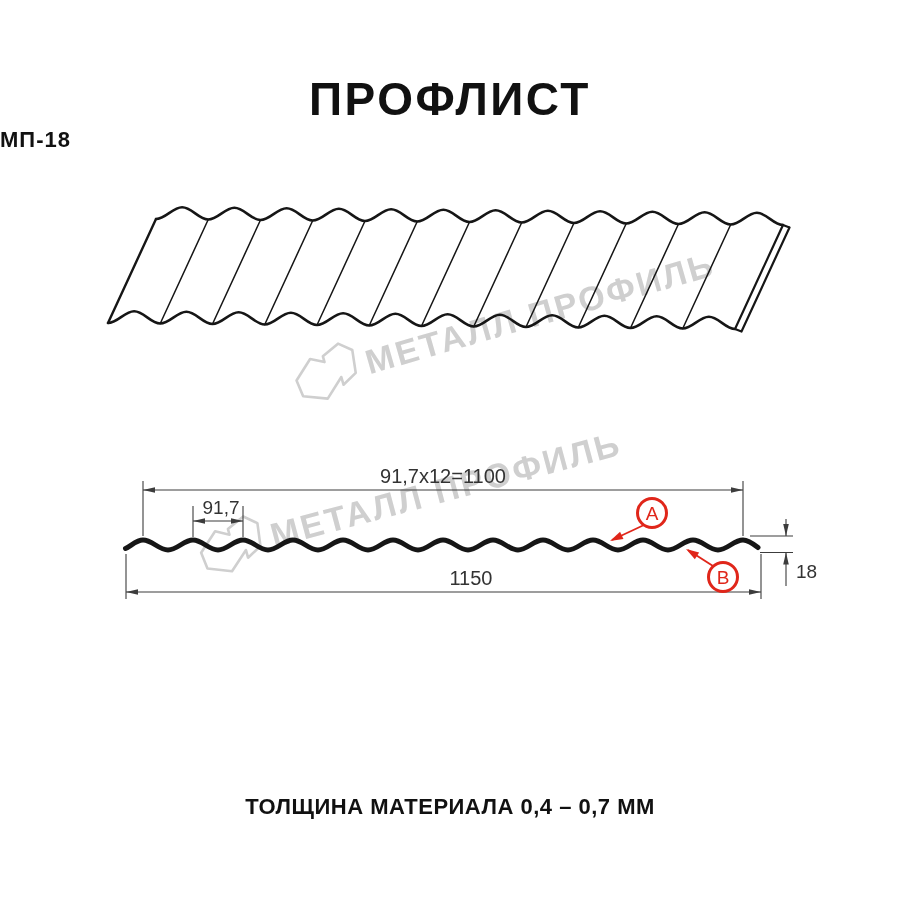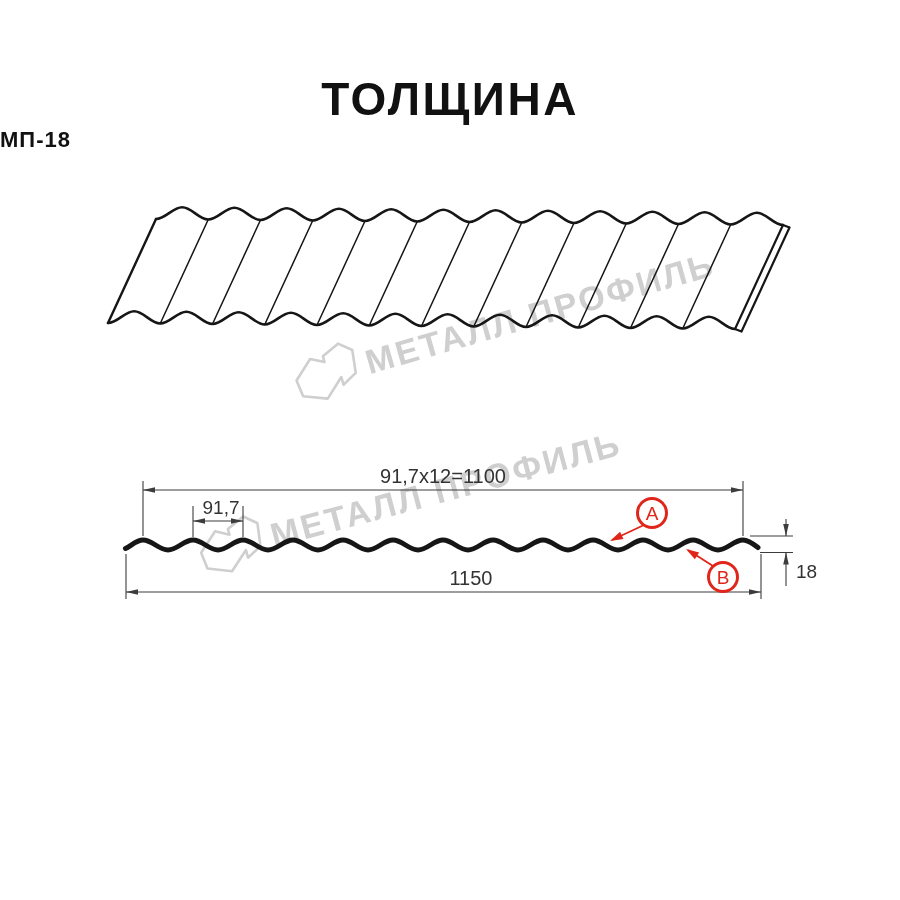--- a/index.html
+++ b/index.html
@@ -19,21 +19,21 @@
   .dimtext{font-size:20px;fill:#333;text-anchor:middle;}
   .dimtext-s{font-size:19px;fill:#333;text-anchor:middle;}
   .red{stroke:#e0261a;fill:none;}
   .redtext{font-size:19px;fill:#e0261a;text-anchor:middle;font-weight:400;}
 </style>
 </head>
 <body>
 
 <div class="page">
 
-  <div class="title">ТОЛЩИНА</div>
+  <div class="title">ПРОФЛИСТ</div>
   <div class="subtitle">МП-18</div>
 
   <svg width="900" height="900" viewBox="0 0 900 900">
 
     <g transform="translate(288,358) rotate(-16)">
       <path class="wm-logo" d="M 2,24 L 21,7 L 34,14 L 34,8 L 52,0 L 64,10 L 61,33 L 46,41 L 46,33 L 27,50 L 4,41 Z"></path>
       <text class="wm-text" x="74" y="38">МЕТАЛЛ ПРОФИЛЬ</text>
     </g>
     <g transform="translate(193,530) rotate(-15)">
       <path class="wm-logo" d="M 2,24 L 21,7 L 34,14 L 34,8 L 52,0 L 64,10 L 61,33 L 46,41 L 46,33 L 27,50 L 4,41 Z"></path>
@@ -105,13 +105,14 @@
         <text class="redtext" x="652" y="519.5">A</text>
       </g>
       <g>
         <line class="red" stroke-width="1.8" x1="713" y1="566" x2="688" y2="550"></line>
         <circle class="red" stroke-width="3" cx="723" cy="577" r="14.5"></circle>
         <text class="redtext" x="723" y="583.5">B</text>
       </g>
     </g>
   </svg>
 
+  <div class="footer">ТОЛЩИНА МАТЕРИАЛА 0,4 – 0,7 ММ</div>
 </div>
 
 </body></html>

